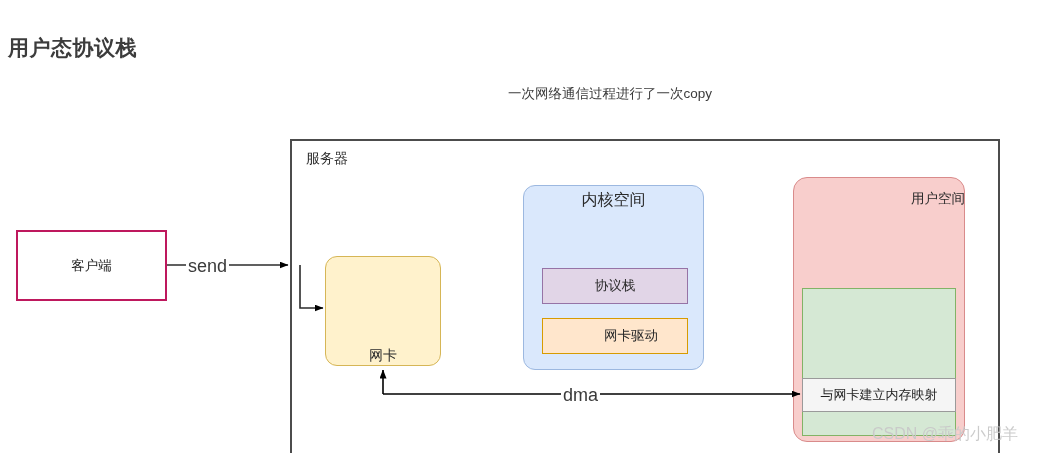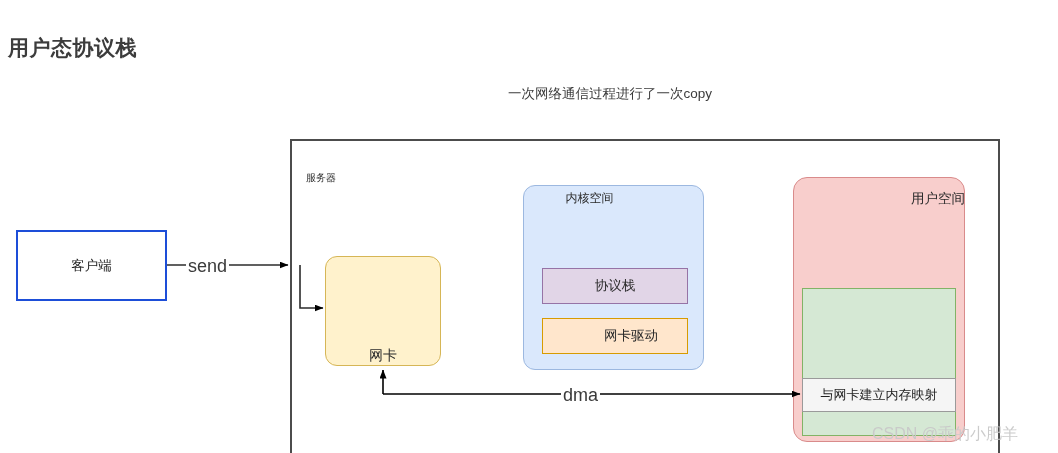--- a/index.html
+++ b/index.html
@@ -44,33 +44,33 @@
   #server-box {
     left: 290px;
     top: 139px;
     width: 710px;
     height: 330px;
     border: 2px solid #4c4c4c;
     background: transparent;
   }
   #server-label {
     left: 306px;
-    top: 171px;
-    font-size: 10px;
+    top: 150px;
+    font-size: 14px;
     color: #2e2e2e;
     white-space: nowrap;
   }
 
   
   #client-box {
     left: 16px;
     top: 230px;
     width: 151px;
     height: 71px;
-    border: 2px solid #1d4ed8;
+    border: 2px solid #be185d;
     background: #ffffff;
     display: flex;
     align-items: center;
     justify-content: center;
   }
   #client-box .box-text { font-size: 13.5px; color: #222; }
 
   
   #nic-box {
     left: 325px;
@@ -90,25 +90,25 @@
   #kernel-box {
     left: 523px;
     top: 185px;
     width: 181px;
     height: 185px;
     border: 1.6px solid #9cb8e0;
     border-radius: 12px;
     background: #dae8fc;
   }
   #kernel-label {
-    left: 499px;
+    left: 523px;
     top: 190px;
     width: 181px;
     text-align: center;
-    font-size: 12px;
+    font-size: 16px;
     color: #2a2a2a;
   }
   #protocol-stack-box {
     left: 542px;
     top: 268px;
     width: 146px;
     height: 36px;
     border: 1.4px solid #9673a6;
     background: #e1d5e7;
     display: flex;

